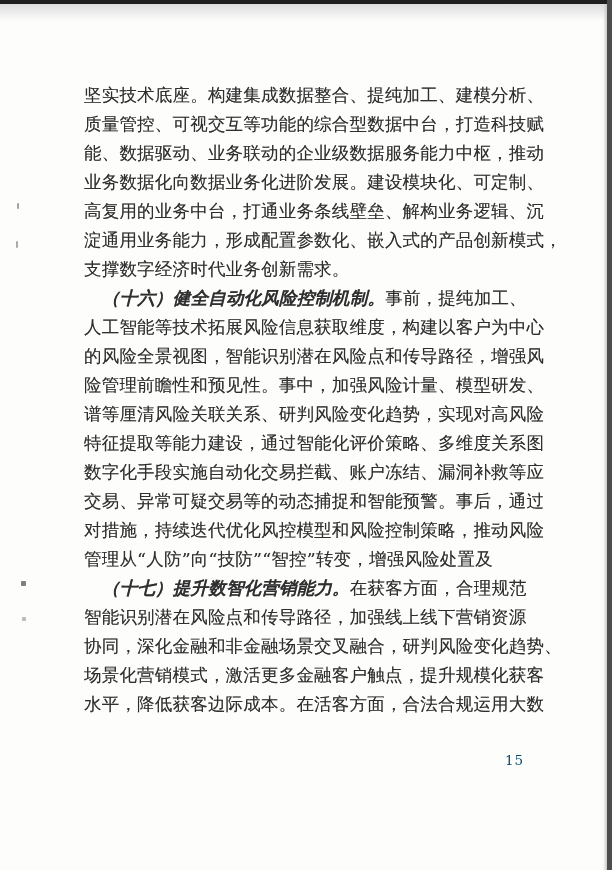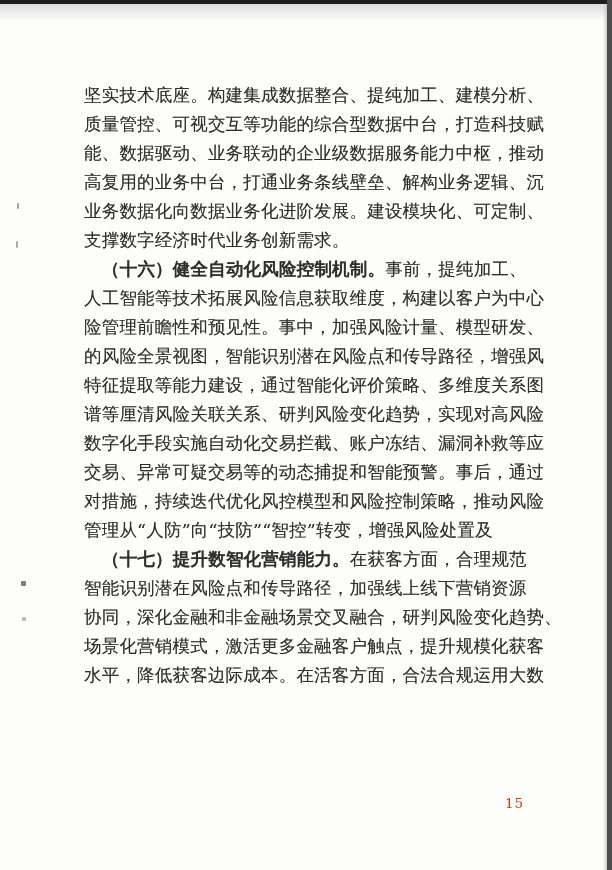--- a/index.html
+++ b/index.html
@@ -59,57 +59,58 @@
     height: 29px;
     line-height: 29px;
     font-size: 17.5px;
     letter-spacing: 0.2px;
     white-space: nowrap;
   }
   .doc-line.indent {
     padding-left: 18px;
   }
   .run { font-weight: normal; }
-  .run-b { font-weight: bold; }
+  .run-b { font-weight: bold; font-style: italic; }
   .page-number {
     position: absolute;
     left: 505px;
-    top: 795px;
+    top: 752px;
     font-size: 13.5px;
     letter-spacing: 1px;
-    color: #c2410c;
+    color: #0c4a6e;
   }
   .artifact {
     position: absolute;
     background: #5a5a5a;
     border-radius: 1px;
   }
 </style>
 </head>
 <body>
 
 <div class="page">
   <div class="top-edge"></div>
   <div class="top-shadow"></div>
   <div class="right-edge-soft"></div>
   <div class="right-edge"></div>
 
   <div class="content">
       <div class="doc-line"><span class="run">坚实技术底座。构建集成数据整合、提纯加工、建模分析、</span></div>
       <div class="doc-line"><span class="run">质量管控、可视交互等功能的综合型数据中台，打造科技赋</span></div>
       <div class="doc-line"><span class="run">能、数据驱动、业务联动的企业级数据服务能力中枢，推动</span></div>
+      <div class="doc-line"><span class="run">业务数据化向数据业务化进阶发展。建设模块化、可定制、</span></div>
       <div class="doc-line"><span class="run">高复用的业务中台，打通业务条线壁垒、解构业务逻辑、沉</span></div>
-      <div class="doc-line"><span class="run">业务数据化向数据业务化进阶发展。建设模块化、可定制、</span></div>
+      <div class="doc-line"><span class="run">淀通用业务能力，形成配置参数化、嵌入式的产品创新模式，</span></div>
       <div class="doc-line"><span class="run">支撑数字经济时代业务创新需求。</span></div>
       <div class="doc-line indent"><span class="run run-b">（十六）健全自动化风险控制机制。</span><span class="run">事前，提纯加工、</span></div>
       <div class="doc-line"><span class="run">人工智能等技术拓展风险信息获取维度，构建以客户为中心</span></div>
+      <div class="doc-line"><span class="run">的风险全景视图，智能识别潜在风险点和传导路径，增强风</span></div>
       <div class="doc-line"><span class="run">险管理前瞻性和预见性。事中，加强风险计量、模型研发、</span></div>
-      <div class="doc-line"><span class="run">的风险全景视图，智能识别潜在风险点和传导路径，增强风</span></div>
+      <div class="doc-line"><span class="run">谱等厘清风险关联关系、研判风险变化趋势，实现对高风险</span></div>
       <div class="doc-line"><span class="run">特征提取等能力建设，通过智能化评价策略、多维度关系图</span></div>
-      <div class="doc-line"><span class="run">谱等厘清风险关联关系、研判风险变化趋势，实现对高风险</span></div>
       <div class="doc-line"><span class="run">数字化手段实施自动化交易拦截、账户冻结、漏洞补救等应</span></div>
       <div class="doc-line"><span class="run">交易、异常可疑交易等的动态捕捉和智能预警。事后，通过</span></div>
       <div class="doc-line"><span class="run">对措施，持续迭代优化风控模型和风险控制策略，推动风险</span></div>
       <div class="doc-line"><span class="run">管理从“人防”向“技防”“智控”转变，增强风险处置及</span></div>
       <div class="doc-line indent"><span class="run run-b">（十七）提升数智化营销能力。</span><span class="run">在获客方面，合理规范</span></div>
       <div class="doc-line"><span class="run">智能识别潜在风险点和传导路径，加强线上线下营销资源</span></div>
       <div class="doc-line"><span class="run">协同，深化金融和非金融场景交叉融合，研判风险变化趋势、</span></div>
       <div class="doc-line"><span class="run">场景化营销模式，激活更多金融客户触点，提升规模化获客</span></div>
       <div class="doc-line"><span class="run">水平，降低获客边际成本。在活客方面，合法合规运用大数</span></div>
     </div>

